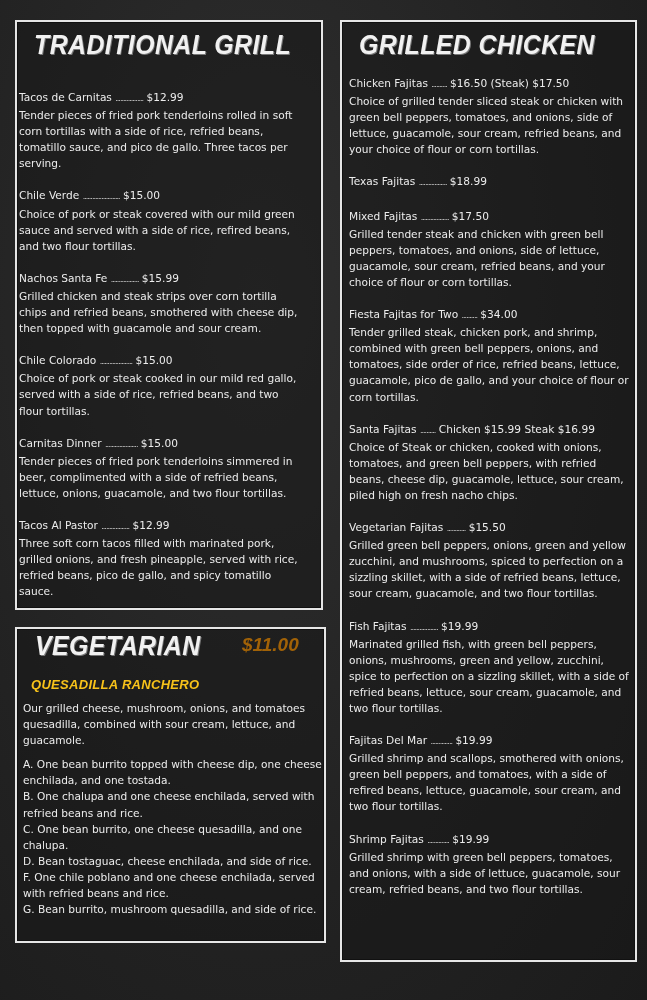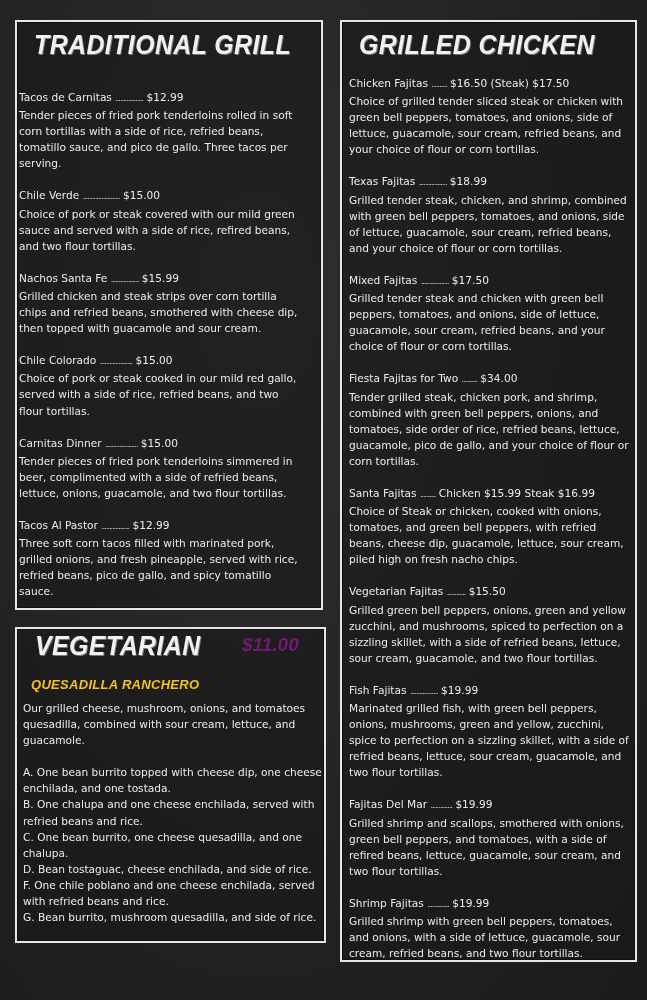--- a/index.html
+++ b/index.html
@@ -28,29 +28,29 @@
     text-shadow: 1px 1px 0 #777;
     white-space:nowrap; position:absolute;
   }
   .items { position:absolute; font-size:10.6px; line-height:16.1px; }
   .item-title { white-space:nowrap;margin-top:9px; }
   .dots { letter-spacing:-1px; color:#cfcfcf; font-size:8px; }
   .item { margin-bottom:16px; }
   .veg-price {
     position:absolute; left:242px; top:634px;
     font-family:"Liberation Sans", sans-serif; font-weight:bold; font-style:italic;
-    font-size:19px; color:#701a75;
+    font-size:19px; color:#a16207;
   }
   .veg-sub {
     position:absolute; left:31px; top:677px;
     font-family:"Liberation Sans", sans-serif; font-weight:bold; font-style:italic;
     font-size:13px; color:#f7c21a; letter-spacing:0.3px;
   }
   .veg-body { position:absolute; left:23px; top:700px; width:304px; font-size:10.6px; line-height:16.1px; }
-  .veg-options { margin-top:16px; }
+  .veg-options { margin-top:8px; }
 </style>
 </head>
 <body>
 
 <div class="panel" id="panel-traditional"></div>
 <div class="heading" style="left:34px; top:30px;">TRADITIONAL GRILL</div>
 <div class="items" style="left:19px; top:80px; width:285px;">
   <div class="item">
     <div class="item-title"><span>Tacos de Carnitas</span> <span class="dots">..................</span> <span>$12.99</span></div>
     <div>Tender pieces of fried pork tenderloins rolled in soft corn tortillas with a side of rice, refried beans, tomatillo sauce, and pico de gallo. Three tacos per serving.</div>
@@ -95,21 +95,20 @@
 
 <div class="panel" id="panel-chicken"></div>
 <div class="heading" style="left:359px; top:30px;">GRILLED CHICKEN</div>
 <div class="items" style="left:349px; top:66px; width:285px;">
   <div class="item">
     <div class="item-title"><span>Chicken Fajitas</span> <span class="dots">..........</span> <span>$16.50 (Steak) $17.50</span></div>
     <div>Choice of grilled tender sliced steak or chicken with green bell peppers, tomatoes, and onions, side of lettuce, guacamole, sour cream, refried beans, and your choice of flour or corn tortillas.</div>
   </div>
   <div class="item">
     <div class="item-title"><span>Texas Fajitas</span> <span class="dots">..................</span> <span>$18.99</span></div>
-    <div>Grilled tender steak, chicken, and shrimp, combined with green bell peppers, tomatoes, and onions, side of lettuce, guacamole, sour cream, refried beans, and your choice of flour or corn tortillas.</div>
   </div>
   <div class="item">
     <div class="item-title"><span>Mixed Fajitas</span> <span class="dots">..................</span> <span>$17.50</span></div>
     <div>Grilled tender steak and chicken with green bell peppers, tomatoes, and onions, side of lettuce, guacamole, sour cream, refried beans, and your choice of flour or corn tortillas.</div>
   </div>
   <div class="item">
     <div class="item-title"><span>Fiesta Fajitas for Two</span> <span class="dots">..........</span> <span>$34.00</span></div>
     <div>Tender grilled steak, chicken pork, and shrimp, combined with green bell peppers, onions, and tomatoes, side order of rice, refried beans, lettuce, guacamole, pico de gallo, and your choice of flour or corn tortillas.</div>
   </div>
   <div class="item">

